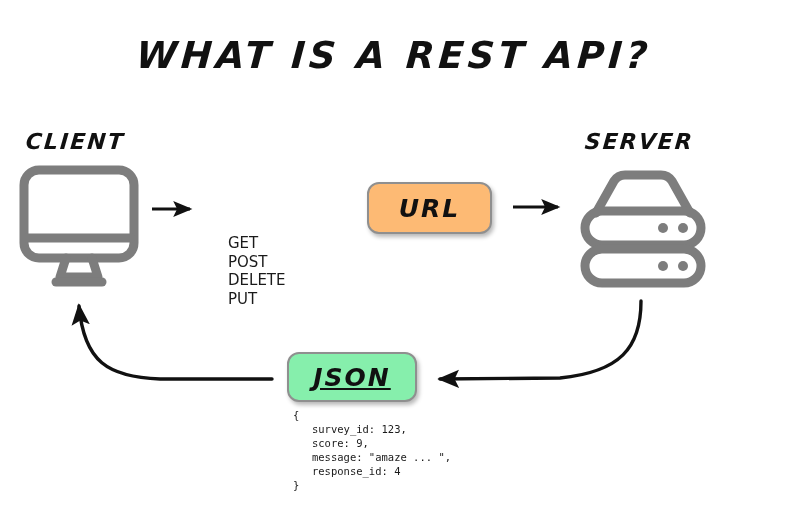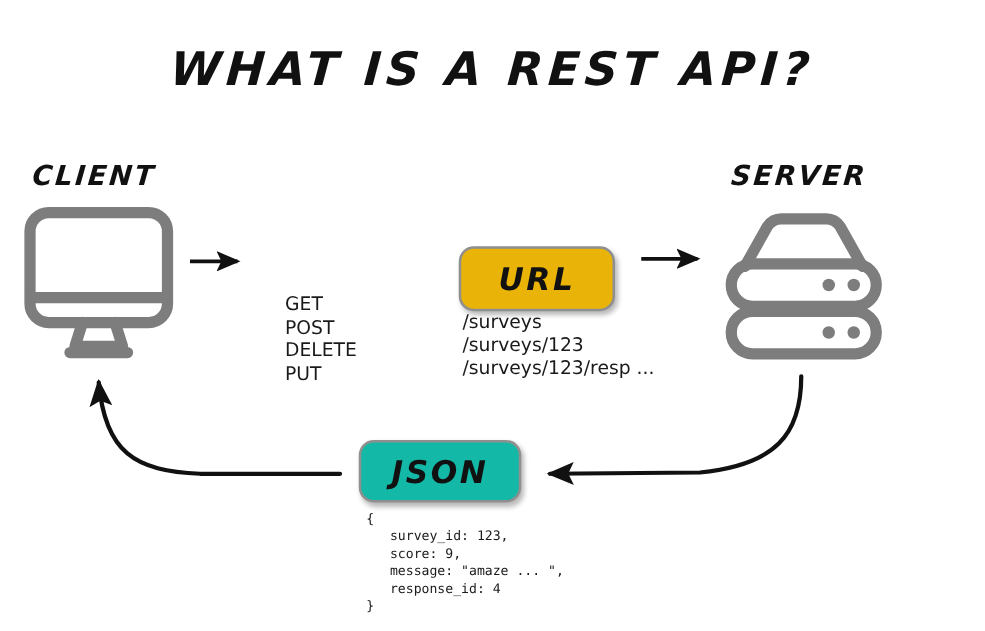--- a/index.html
+++ b/index.html
@@ -138,36 +138,33 @@
       <g fill="#7d7d7d">
         <circle cx="85" cy="60" r="5"></circle>
         <circle cx="105" cy="60" r="5"></circle>
         <circle cx="85" cy="98" r="5"></circle>
         <circle cx="105" cy="98" r="5"></circle>
       </g>
     </svg>
   </div>
 
 
-  <div class="pill" id="url-pill" style="background:#eab308;margin-top:15px;">
+  <div class="pill" id="url-pill" style="background:#fdba74;">
     <span>URL</span>
   </div>
 
-  <div class="pill" id="json-pill" style="background:#14b8a6;">
+  <div class="pill" id="json-pill" style="background:#86efac;text-decoration:underline;">
     <span>JSON</span>
   </div>
 
   <div class="code-list" id="methods-list">GET
 POST
 DELETE
 PUT</div>
 
-  <div class="code-list" id="paths-list">/surveys
-/surveys/123
-/surveys/123/resp ...</div>
 
   <div id="json-body">{
    survey_id: 123,
    score: 9,
    message: "amaze ... ",
    response_id: 4
 }</div>
 
   <svg id="arrows" viewBox="0 0 788 505" xmlns="http://www.w3.org/2000/svg">
     <defs>

